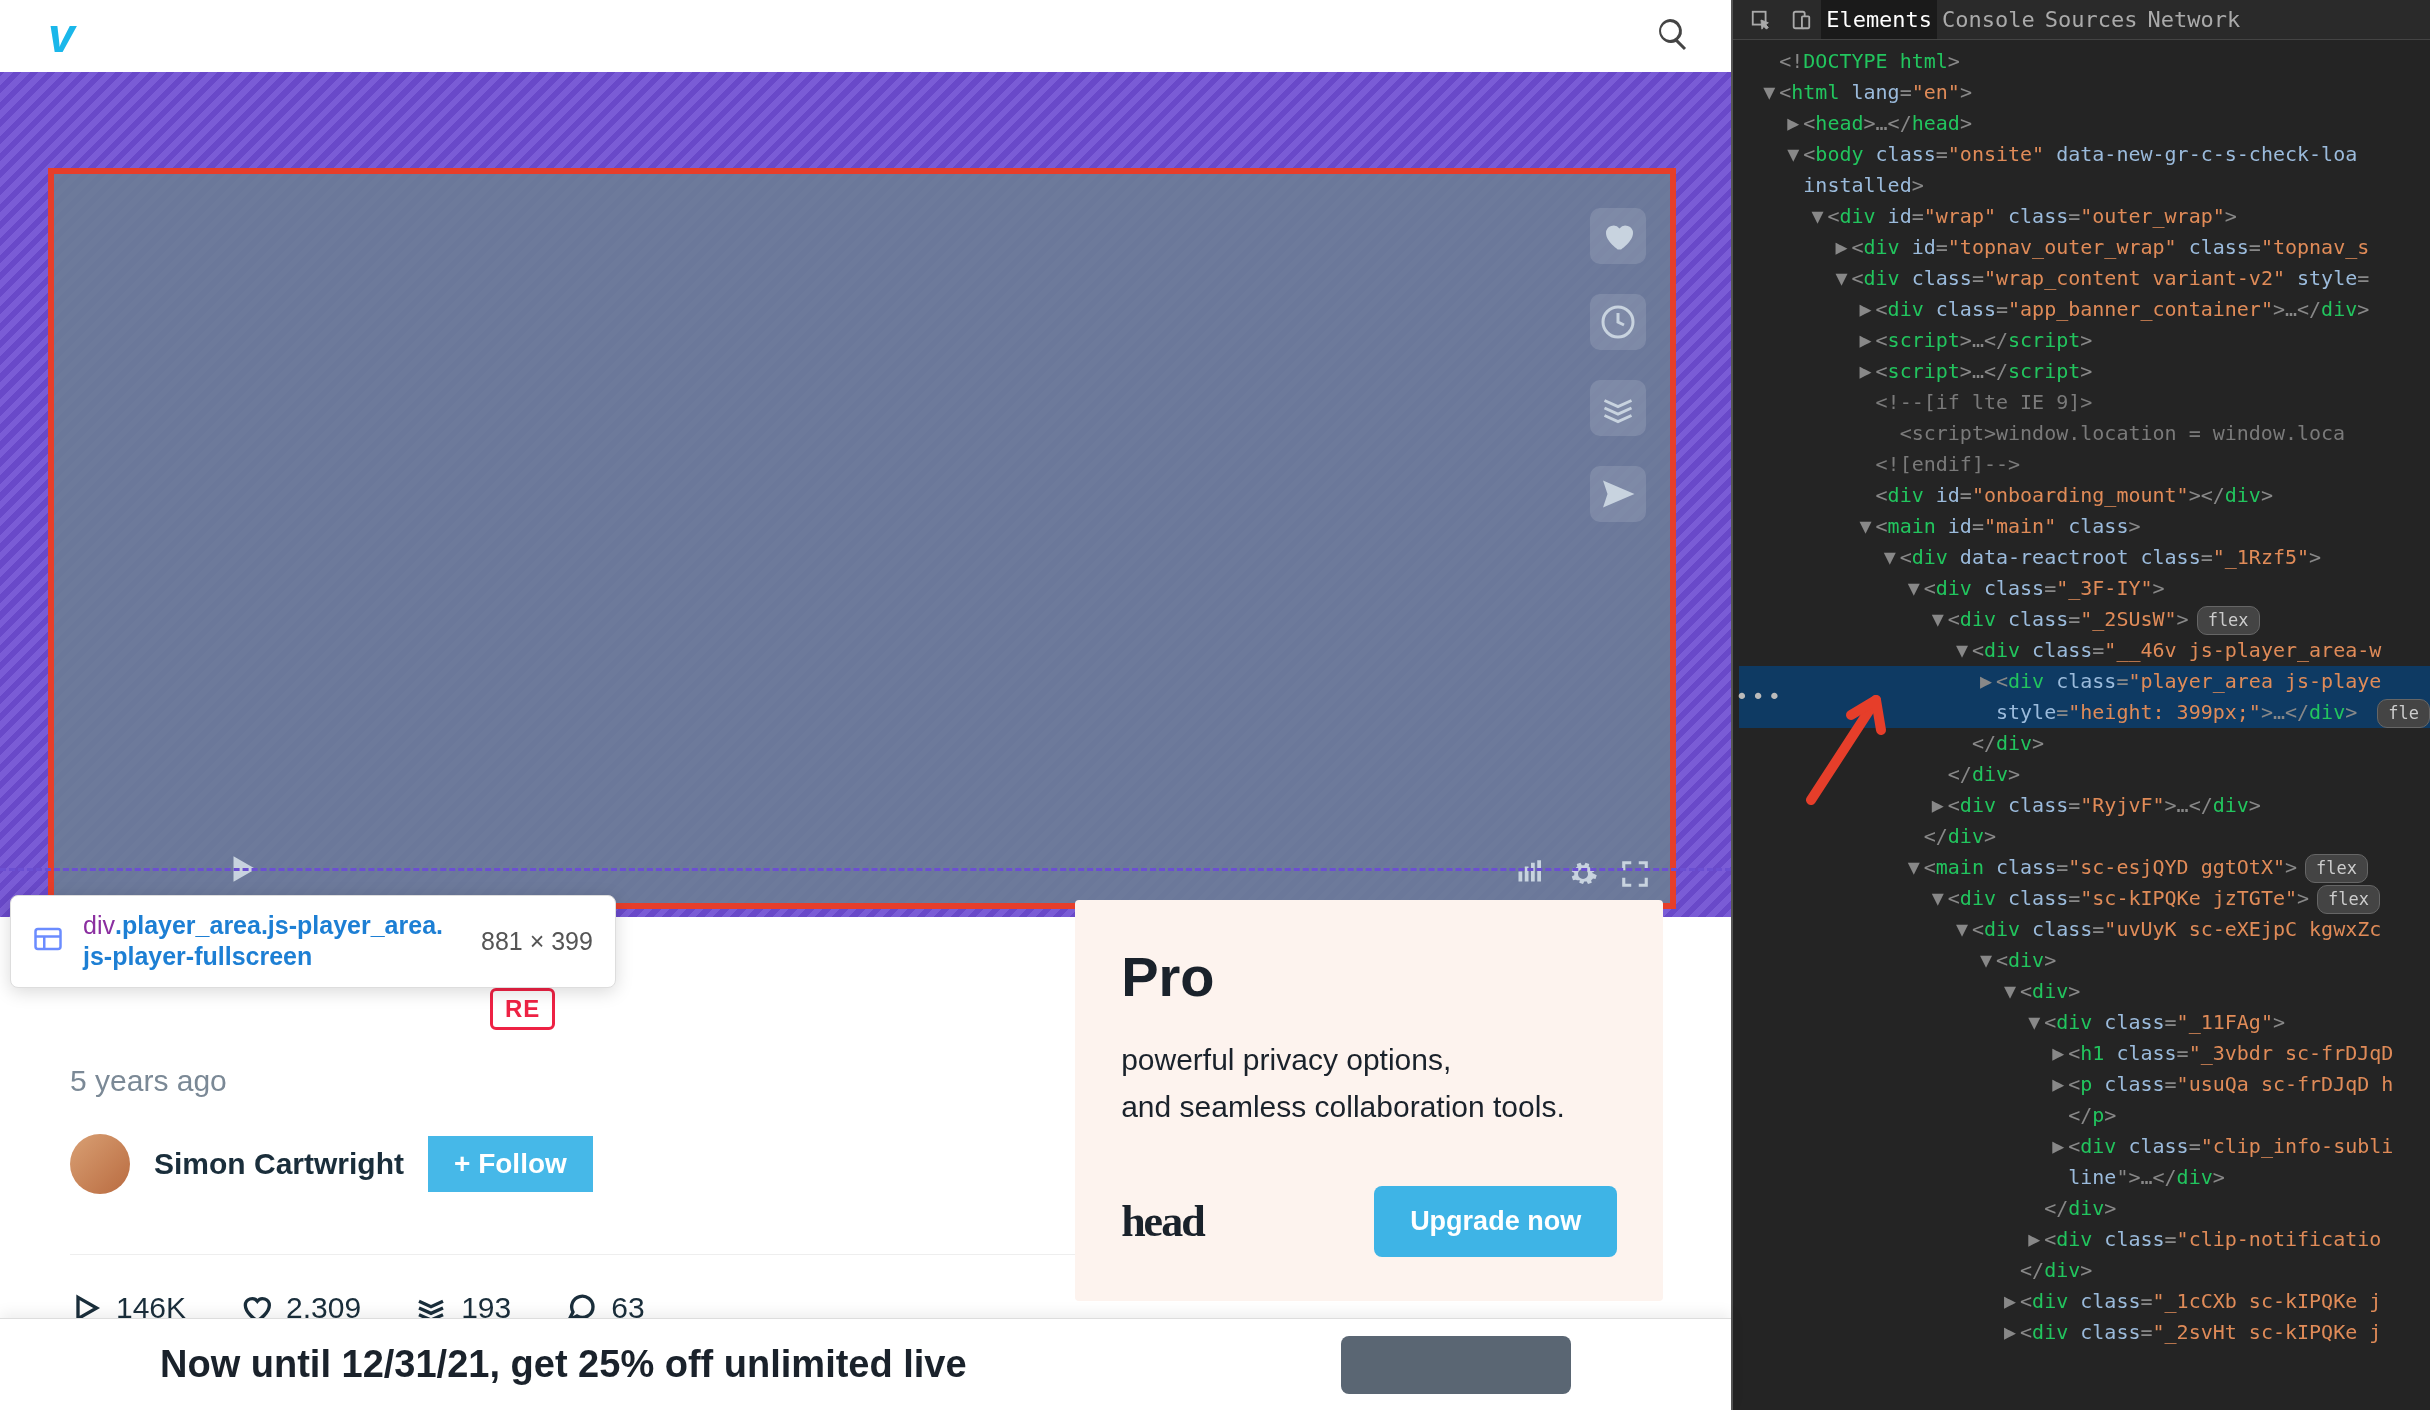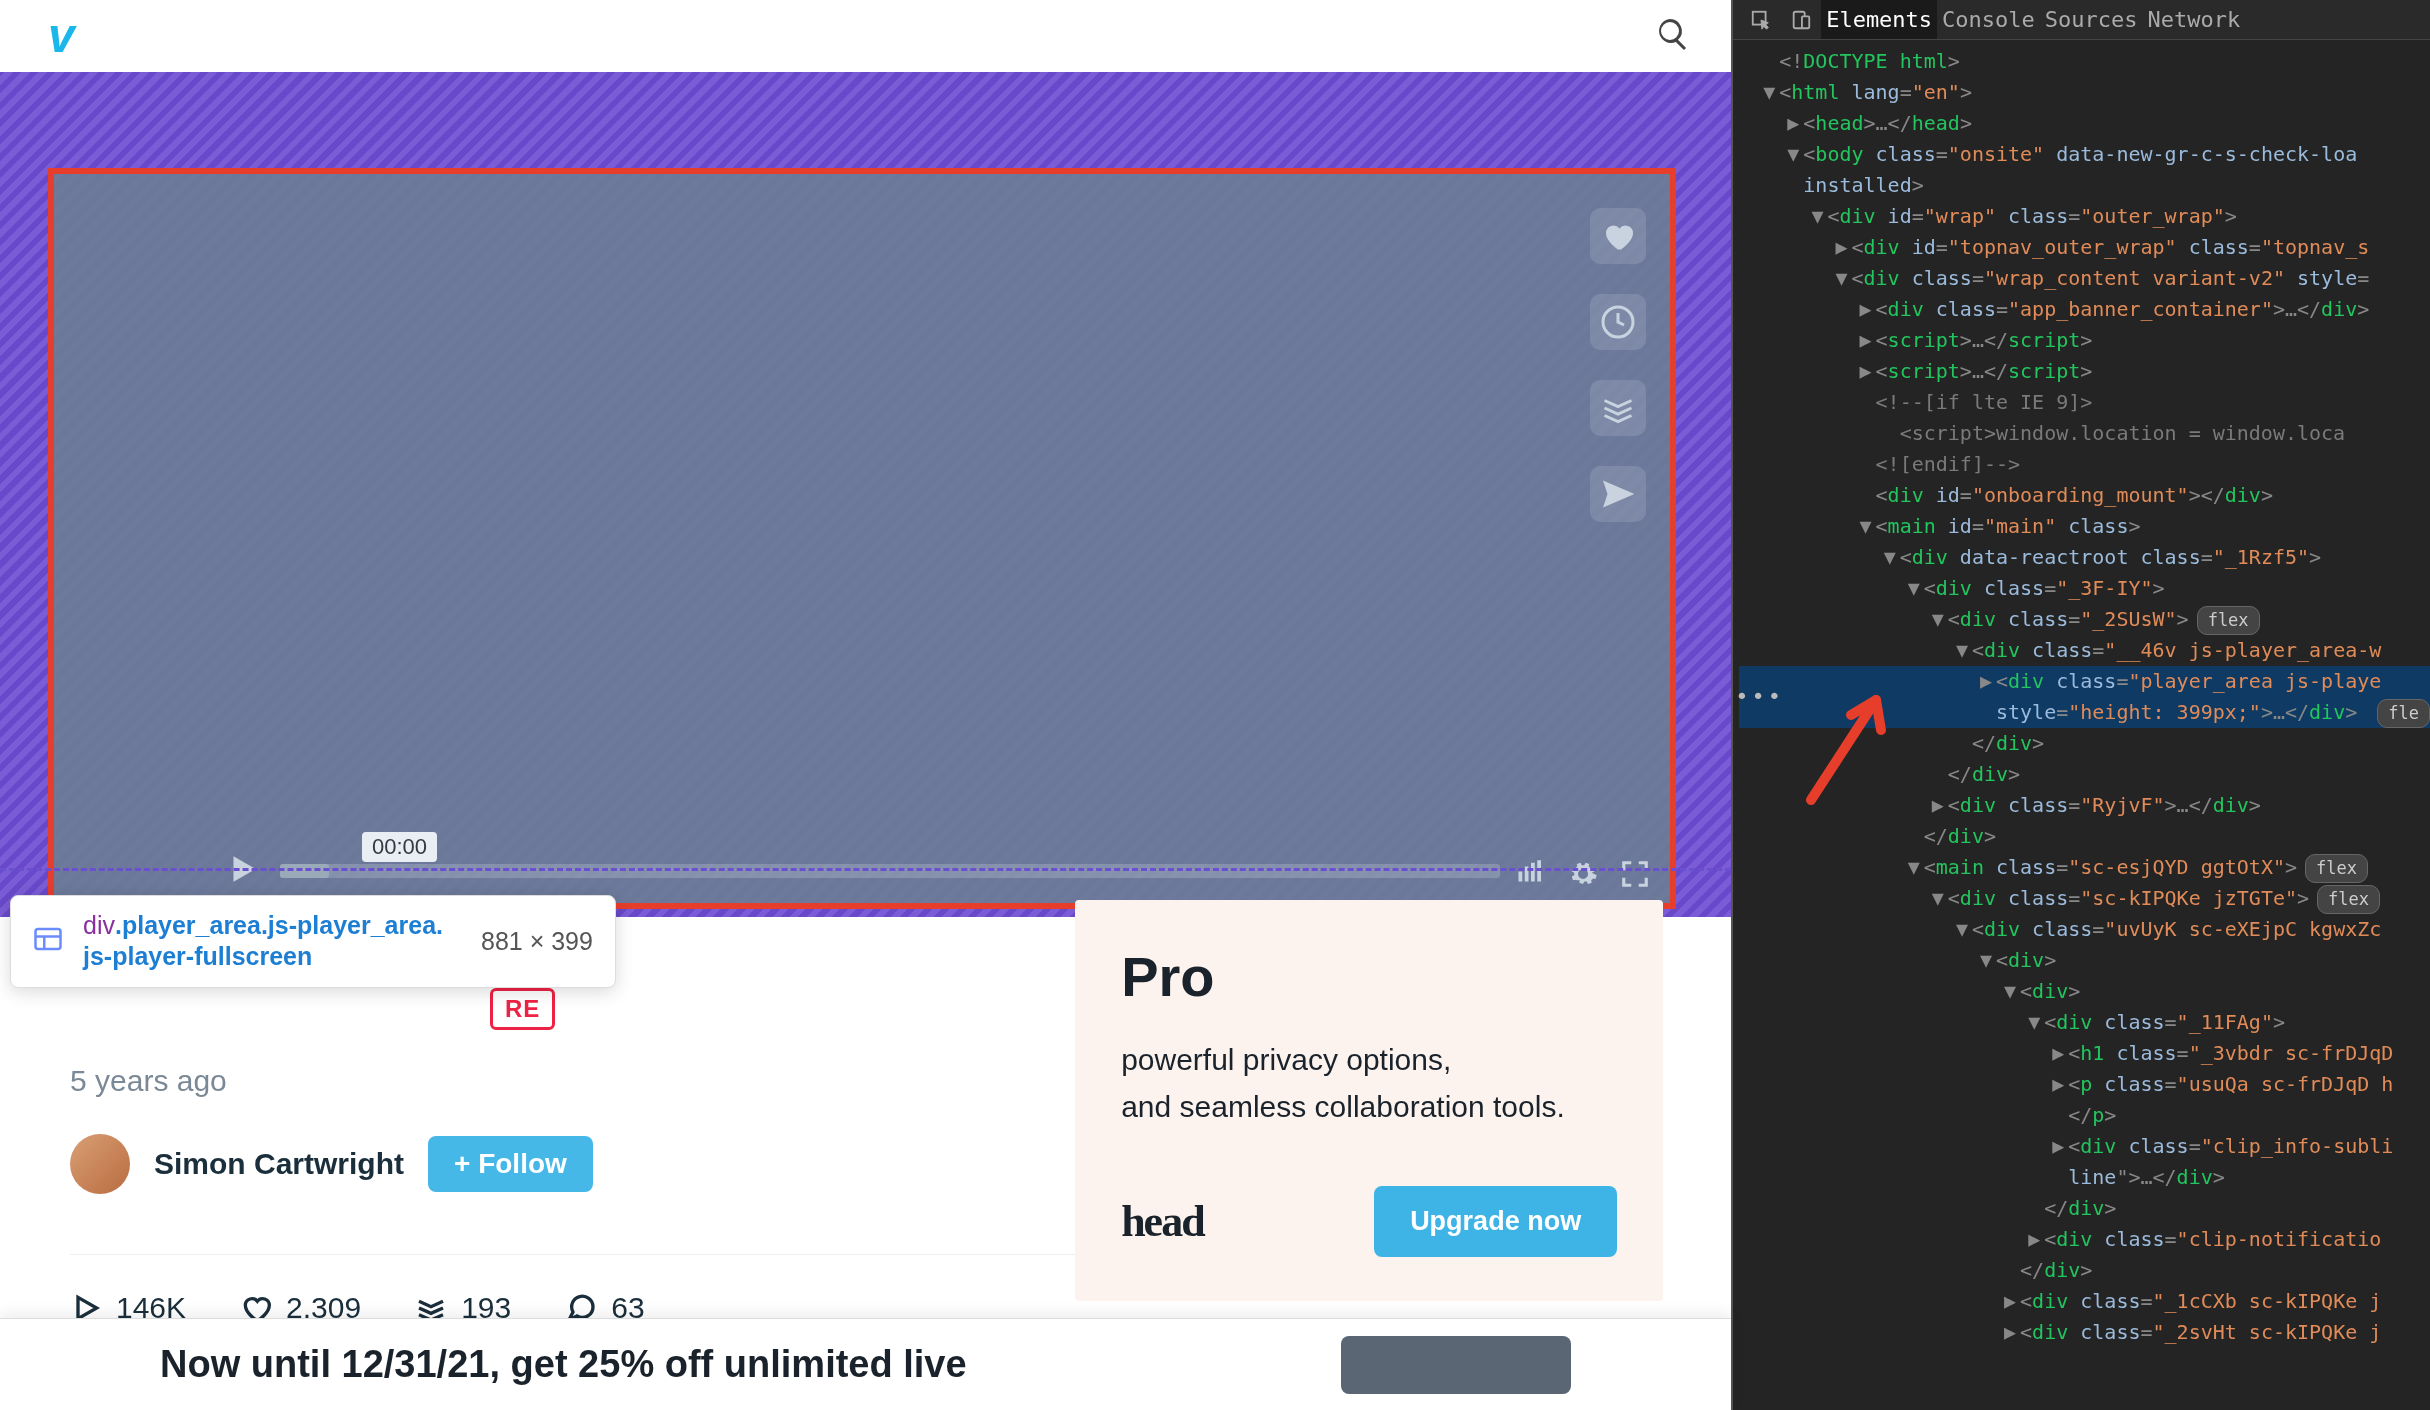--- a/index.html
+++ b/index.html
@@ -44,21 +44,21 @@
 .it-dims { font-size: 25px; color: #555; white-space: nowrap; padding-left: 18px; }
 
 
 .below { position: absolute; left: 0; right: 0; top: 968px; padding: 0 70px; }
 .title-row { display: flex; align-items: center; gap: 18px; margin-bottom: 0; }
 .mature-badge { display: inline-block; border: 3px solid #e24; color: #e24; font-weight: 700; font-size: 24px; padding: 4px 12px; border-radius: 6px; letter-spacing: 1px; margin-left: 420px; margin-top: 20px; }
 .time-ago { font-size: 30px; color: #7b8996; margin-top: 34px; }
 .author-row { display: flex; align-items: center; gap: 24px; margin-top: 36px; }
 .avatar { width: 60px; height: 60px; border-radius: 50%; background: linear-gradient(135deg,#d9a074,#b96b40); overflow: hidden; display: flex; align-items: center; justify-content: center; }
 .author-name { font-size: 30px; font-weight: 700; color: #1a2e3b; }
-.follow-btn { background: #46b8e8; color: #fff; border: none; border-radius: 8px; padding: 12px 26px; font-size: 28px; font-weight: 600; display: flex; align-items: center; gap: 10px; }
+.follow-btn { background: #46b8e8; color: #fff; border: none; border-radius: 0; padding: 12px 26px; font-size: 28px; font-weight: 600; display: flex; align-items: center; gap: 10px; }
 .stats-row { display: flex; gap: 54px; margin-top: 60px; align-items: center; border-top: 1px solid #eee; padding-top: 36px; }
 .stat { display: flex; align-items: center; gap: 14px; font-size: 30px; font-weight: 500; color: #1a2e3b; }
 .stat svg { width: 32px; height: 32px; fill: none; stroke: #1a2e3b; stroke-width: 2.5; }
 
 .promo-card { position: absolute; right: 68px; top: 900px; width: 588px; background: #fdf3ee; border-radius: 4px; padding: 44px 46px; }
 .promo-title { font-size: 56px; font-weight: 800; color: #1a222b; margin-bottom: 28px; }
 .promo-text { font-size: 30px; line-height: 1.55; color: #1a222b; }
 .promo-footer { display: flex; align-items: center; justify-content: space-between; margin-top: 56px; }
 .vimeo-script { font-family: cursive; font-size: 44px; font-weight: 900; color: #1a222b; letter-spacing: -2px; }
 .upgrade-btn { background: #3eb4e6; color: #fff; border: none; border-radius: 8px; padding: 20px 36px; font-size: 27px; font-weight: 600; }
@@ -125,26 +125,20 @@
           <div class="side-btn">
               <svg viewBox="0 0 24 24">
                 <path d="M2 21l21-9L2 3l3 9-3 9z"></path>
               </svg>
             </div>
         </div>
         <div class="player-controls">
           <div class="play-btn"><svg viewBox="0 0 24 24">
                 <path d="M6 4l14 8-14 8z"></path>
               </svg></div>
-          <div class="progress-wrap">
-            <div class="progress-time-bubble">00:00</div>
-            <div class="progress-bar">
-                <div class="progress-fill"></div>
-              </div>
-          </div>
         </div>
         <div class="right-controls">
           <div class="rc"><svg viewBox="0 0 24 24">
                 <rect x="2" y="10" width="3" height="8"></rect>
                 <rect x="7" y="6" width="3" height="12"></rect>
                 <rect x="12" y="3" width="3" height="15"></rect>
                 <rect x="17" y="1" width="3" height="17"></rect>
               </svg></div>
           <div class="rc"><svg viewBox="0 0 24 24">
                 <path d="M12 8a4 4 0 100 8 4 4 0 000-8zm9 4l2 1-1 3-2-.5a8 8 0 01-1.5 1.5l.5 2-3 1-1-2h-2l-1 2-3-1 .5-2A8 8 0 016 16.5L4 17l-1-3 2-1v-2L3 10l1-3 2 .5A8 8 0 017.5 6L7 4l3-1 1 2h2l1-2 3 1-.5 2A8 8 0 0118 7.5l2-.5 1 3-2 1z"></path>

